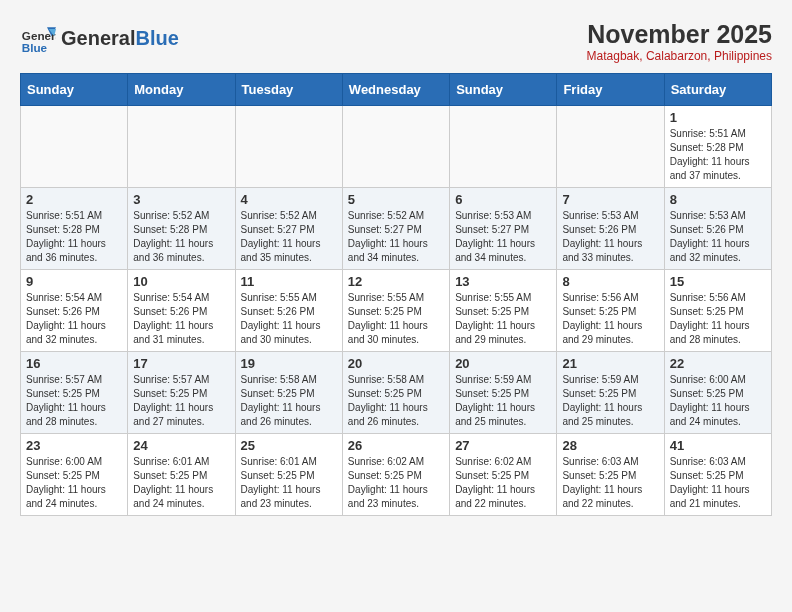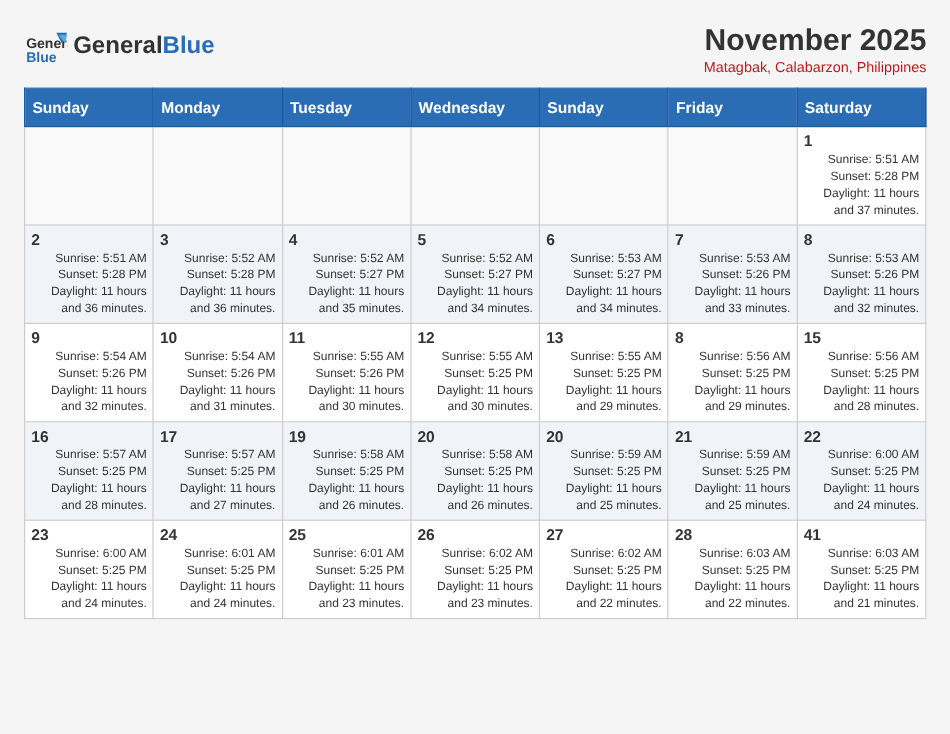--- a/index.html
+++ b/index.html
@@ -68,21 +68,20 @@
     .day-number {
       font-weight: bold;
       font-size: 13px;
       margin-bottom: 2px;
       display: block;
     }
     .day-info {
       font-size: 10px;
       line-height: 1.4;
       color: #333;
-      text-align: right;
     }
     .row-alt td {
       background: #f0f4f8;
     }
     .row-alt td.empty {
       background: #eaeef2;
     }
   </style>
 </head>
 <body>

